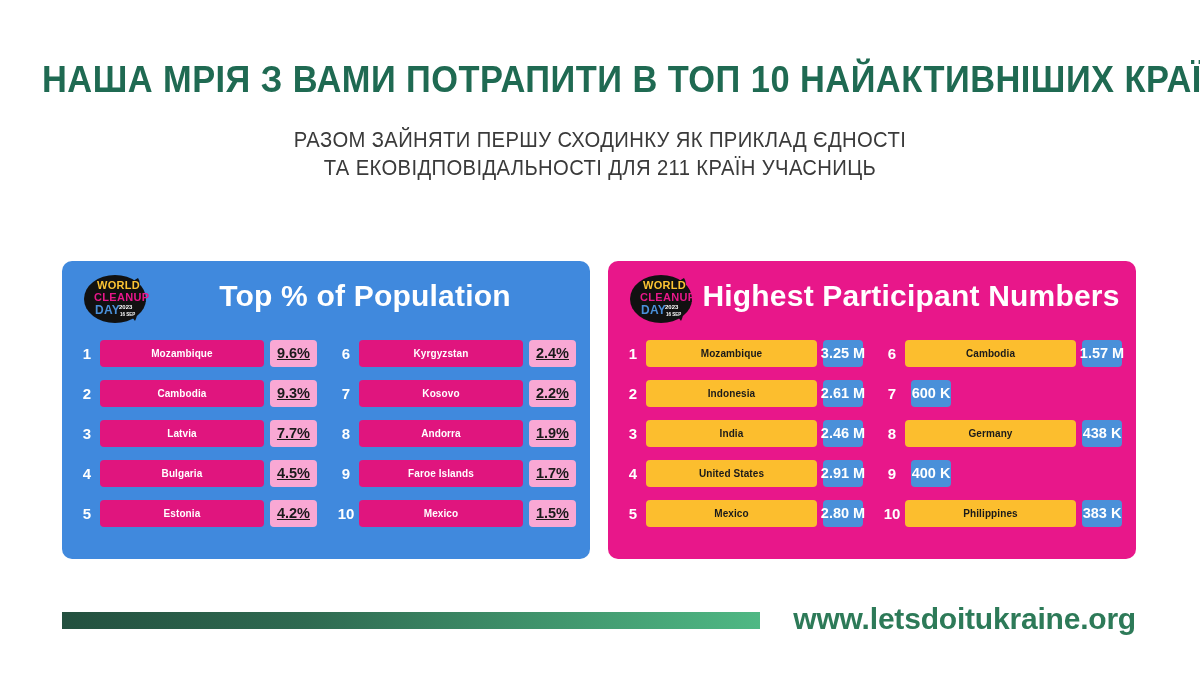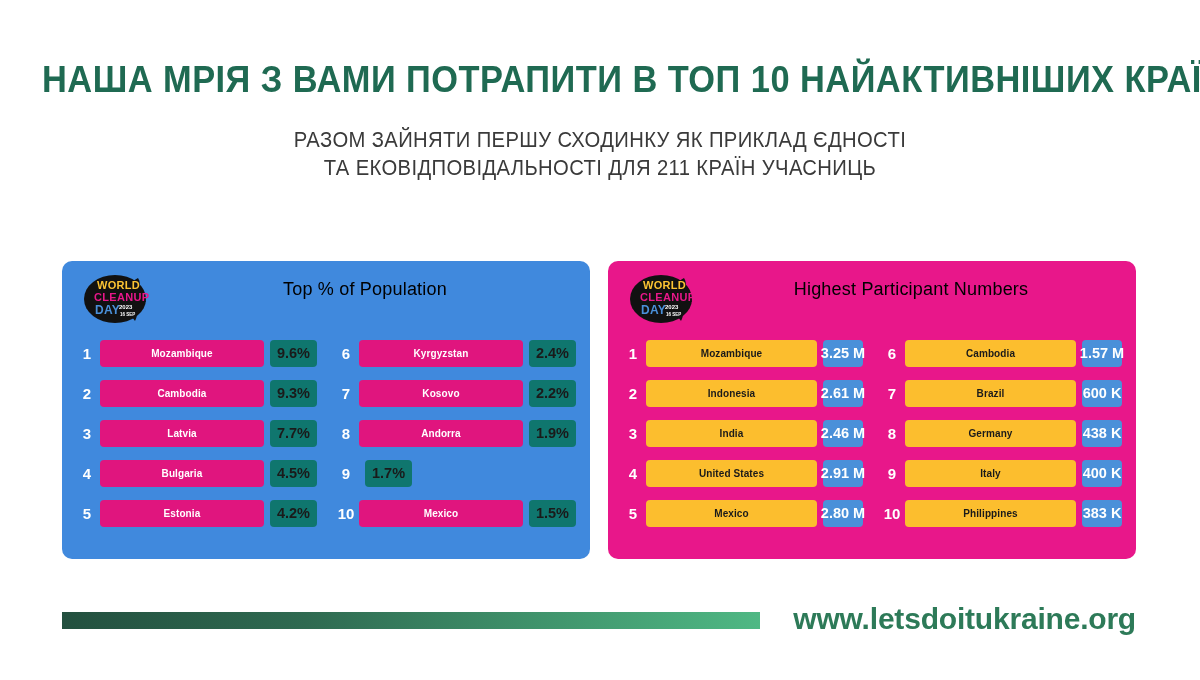--- a/index.html
+++ b/index.html
@@ -65,24 +65,24 @@
   .panel-head {
     position: relative;
     height: 74px;
   }
   .panel-title {
     position: absolute;
     left: 88px;
     right: 10px;
     top: 18px;
     text-align: center;
-    color: #000000;
-    font-family: "Liberation Sans Narrow", "Liberation Sans", sans-serif;
-    font-weight: 400;
-    font-size: 18px;
+    color: #ffffff;
+    font-family: "Liberation Sans Narrow", "Liberation Sans", sans-serif;
+    font-weight: 700;
+    font-size: 30px;
     letter-spacing: 0.2px;
     white-space: nowrap;
   }
 
   
   .wcd-logo {
     position: absolute;
     left: 20px;
     top: 9px;
     width: 76px;
@@ -147,21 +147,21 @@
     justify-content: center;
     font-family: "Liberation Sans Narrow", "Liberation Sans", sans-serif;
     font-weight: 700;
     font-size: 14.5px;
     white-space: nowrap;
     box-sizing: border-box;
   }
 
   
   #panel-population .name-pill { background: #e0157e; color: #ffffff; }
-  #panel-population .val-pill  { background: #0f766e; color: #1a1a1a; }
+  #panel-population .val-pill  { background: #f9a8d4; color: #1a1a1a; text-decoration: underline; }
 
   
   #panel-participants .name-pill { background: #fcbe2e; color: #1a1a1a; }
   #panel-participants .val-pill  { background: #4a90d9; color: #ffffff; width: 36px; }
 
   
   #footer-bar {
     position: absolute;
     left: 62px;
     top: 612px;
@@ -248,20 +248,21 @@
         <span class="name-pill">Kosovo</span>
         <span class="val-pill">2.2%</span>
       </div>
       <div class="row">
         <span class="rank">8</span>
         <span class="name-pill">Andorra</span>
         <span class="val-pill">1.9%</span>
       </div>
       <div class="row">
         <span class="rank">9</span>
+        <span class="name-pill">Faroe Islands</span>
         <span class="val-pill">1.7%</span>
       </div>
       <div class="row">
         <span class="rank">10</span>
         <span class="name-pill">Mexico</span>
         <span class="val-pill">1.5%</span>
       </div>
     </div>
   </div>
 </div>
@@ -312,31 +313,29 @@
     </div>
 
     <div class="col col-right">
       <div class="row">
         <span class="rank">6</span>
         <span class="name-pill">Cambodia</span>
         <span class="val-pill">1.57 M</span>
       </div>
       <div class="row">
         <span class="rank">7</span>
-        <span class="name-pill">Brazil</span>
         <span class="val-pill">600 K</span>
       </div>
       <div class="row">
         <span class="rank">8</span>
         <span class="name-pill">Germany</span>
         <span class="val-pill">438 K</span>
       </div>
       <div class="row">
         <span class="rank">9</span>
-        <span class="name-pill">Italy</span>
         <span class="val-pill">400 K</span>
       </div>
       <div class="row">
         <span class="rank">10</span>
         <span class="name-pill">Philippines</span>
         <span class="val-pill">383 K</span>
       </div>
     </div>
   </div>
 </div>

